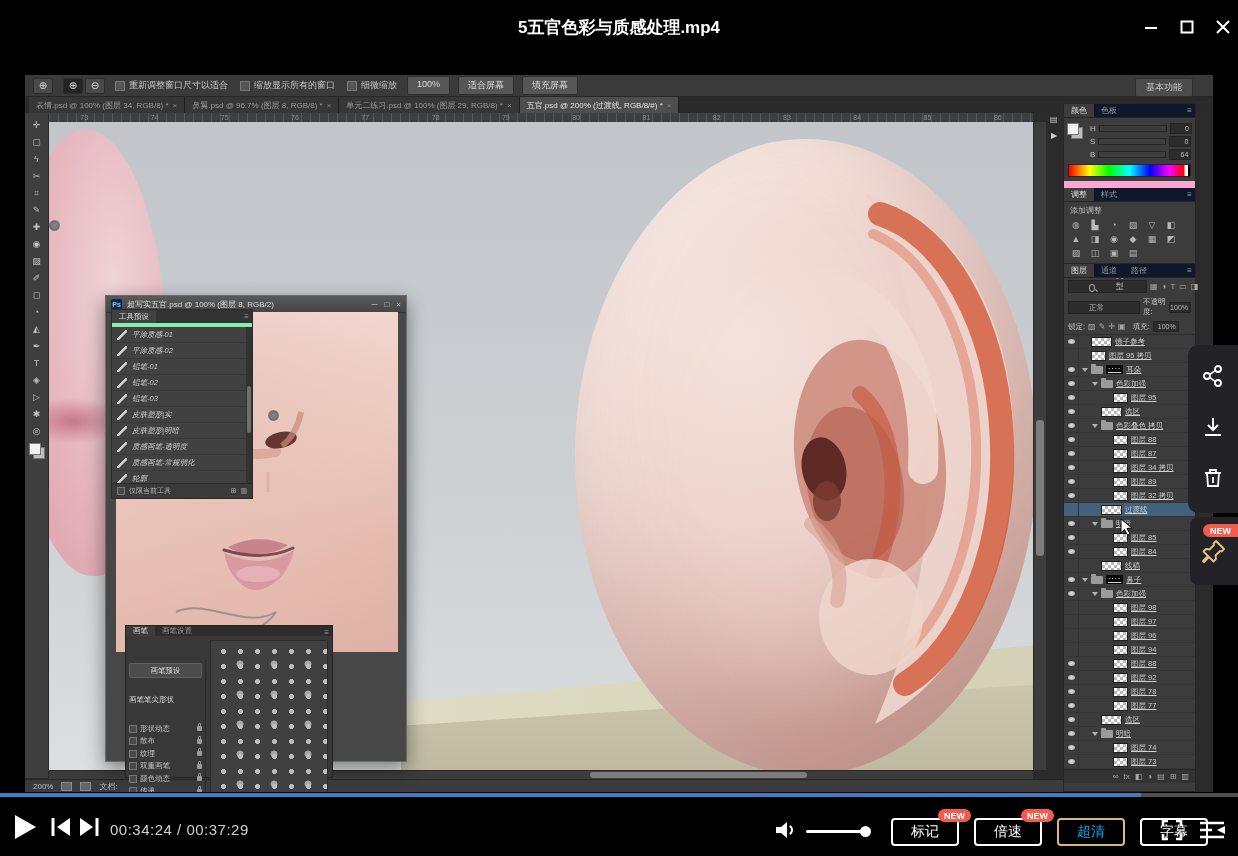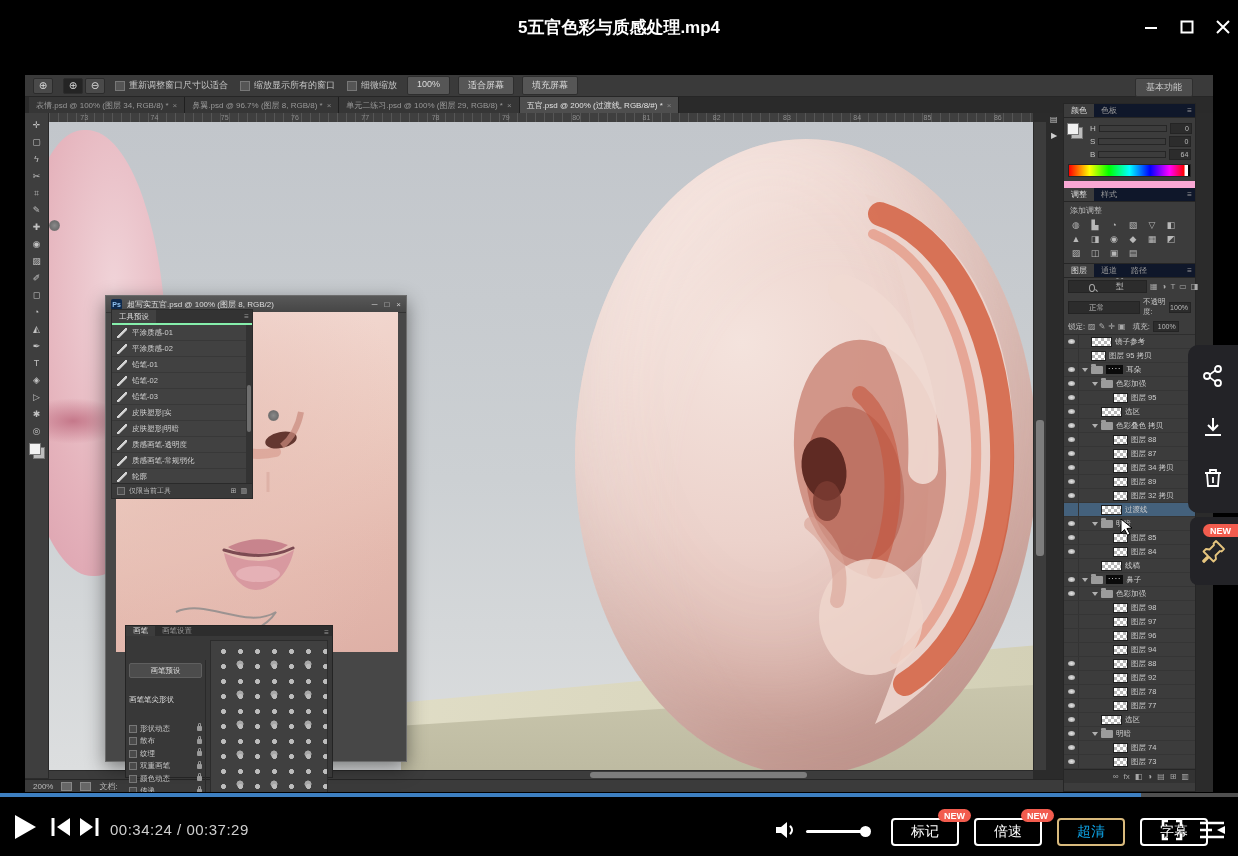--- a/index.html
+++ b/index.html
@@ -104,21 +104,21 @@
           font-size:9px;color:#b8b8b8;}
   .lfilter{display:flex;align-items:center;gap:3px;padding:2px 4px;}
   .drop{background:#2c2c2c;border:1px solid #242424;height:11px;display:flex;align-items:flex-end;
         gap:21px;padding:0 20px;color:#bbb;}
   .fico{font-size:8px;color:#aaa;}
   .lrowhdr{display:flex;align-items:center;gap:3px;padding:2px 4px;font-size:7.5px;}
   .mag{width:6px;height:6px;border:1px solid #aaa;border-radius:50%;position:relative;}
   .mag::after{content:"";position:absolute;left:5px;top:5px;width:3px;height:1px;background:#aaa;transform:rotate(45deg);}
   .llist{overflow:hidden;border-top:1px solid #2e2e2e;}
   .lrow{display:flex;align-items:center;height:13px;border-bottom:1px solid #353535;
-        background:#3c3c3c;font-size:7.5px;color:#cfcfcf;white-space:nowrap;}
+        background:#3c3c3c;font-size:7.5px;color:#cfcfcf;white-space:nowrap;text-decoration:underline;}
   .lrow.sel{background:#44617c;}
   .eyebox{width:14px;height:13px;border-right:1px solid #333;display:flex;align-items:center;
           justify-content:center;flex:none;}
   .eye.on{width:7px;height:5px;background:radial-gradient(#e4e4e4,#9a9a9a);border-radius:50%;}
   .lbody{display:flex;align-items:center;gap:3px;padding-left:3px;min-width:0;}
   .lrow.i1 .lbody{padding-left:13px;}
   .lrow.i2 .lbody{padding-left:25px;}
   .caret{width:0;height:0;border-left:3px solid transparent;border-right:3px solid transparent;
          border-top:4px solid #b0b0b0;visibility:hidden;flex:none;}
   .caret.show{visibility:visible;}
@@ -144,21 +144,21 @@
            gap:5px;padding:0 5px;font-size:8px;color:#ddd;border-bottom:1px solid #333;}
   .psicon{width:11px;height:11px;background:#0f2a4d;color:#8fc0ee;font-size:7px;font-weight:bold;
           display:flex;align-items:center;justify-content:center;border-radius:2px;}
   .fwctrl{margin-left:auto;display:flex;gap:7px;color:#ccc;font-size:8px;}
   .fwimage{position:absolute;left:10px;top:16px;width:282px;height:340px;overflow:hidden;
            background:linear-gradient(165deg,#f4ddd7 0%,#eccabf 45%,#e4b9ae 75%,#deb0a6 100%);}
   .tpanel{position:absolute;left:5px;top:13px;width:140px;height:188px;background:#414141;
           border:1px solid #2a2a2a;z-index:3;display:flex;flex-direction:column;}
   .tphead{height:13px;background:#333;display:flex;align-items:center;font-size:7.5px;color:#ccc;position:relative;}
   .tphead .ptab{background:#414141;height:100%;}
-  .tplist{flex:1;overflow:hidden;position:relative;border-top:2px solid #86efac;}
+  .tplist{flex:1;overflow:hidden;position:relative;border-top:4px solid #86efac;font-style:italic;}
   .tprow{display:flex;align-items:center;gap:5px;height:15px;padding-left:5px;
          border-bottom:1px solid #383838;font-size:7.5px;color:#cfcfcf;white-space:nowrap;}
   .tpicon{width:10px;height:10px;flex:none;}
   .tpicon.brush{background:linear-gradient(135deg,transparent 40%,#d4d4d4 44%,#d4d4d4 58%,transparent 62%);}
   .tpscroll{position:absolute;right:0;top:0;width:6px;height:100%;background:#333;}
   .tpscroll::before{content:"";position:absolute;left:1px;top:38%;width:4px;height:30%;background:#6e6e6e;border-radius:2px;}
   .tpfoot{height:14px;background:#3a3a3a;border-top:1px solid #2a2a2a;display:flex;align-items:center;
           gap:4px;padding:0 5px;font-size:7px;color:#b5b5b5;}
 
   

